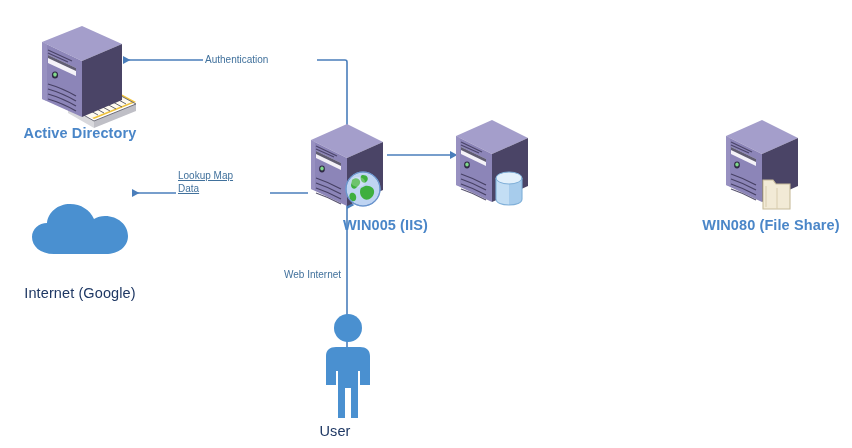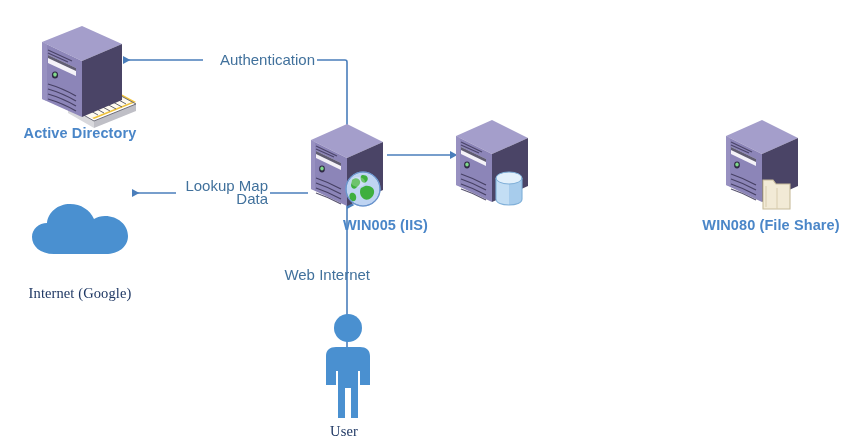--- a/index.html
+++ b/index.html
@@ -28,28 +28,27 @@
     white-space: nowrap;
     font-size: 14.5px;
     font-weight: bold;
     letter-spacing: 0.1px;
   }
   .label-server {
     color: #4A86C8;
   }
   .label-dark {
     color: #1F3864;
-    font-family: Liberation Serif, serif;
   }
   .conn-label {
     position: absolute;
     color: #41719C;
-    font-size: 15px;
+    font-size: 10px;
     line-height: 13px;
-    text-align: right;
+    text-align: left;
     white-space: pre-line;
     background: #ffffff;
     padding: 0 2px;
   }
   svg.layer {
     position: absolute;
     left: 0;
     top: 0;
     width: 852px;
     height: 448px;
@@ -274,24 +273,24 @@
 
     <div class="node-label label-server" style="left:0px; top:125px; width:160px;">Active Directory</div>
 
     <div class="node-label label-dark" style="left:0px; top:285px; width:160px; font-weight:normal;">Internet (Google)</div>
 
     <div class="node-label label-server" style="left:268px; top:217px; width:160px;text-align:right;">WIN005 (IIS)</div>
 
 
     <div class="node-label label-server" style="left:688px; top:217px; width:166px;">WIN080 (File Share)</div>
 
-    <div class="node-label label-dark" style="left:304px; top:423px; width:80px; font-weight:normal;">User</div>
+    <div class="node-label label-dark" style="left:295px; top:423px; width:80px; font-weight:normal;">User</div>
 
     <div class="conn-label" style="left:203px; top:53px; width:110px;">Authentication</div>
 
-    <div class="conn-label" style="left:176px; top:179px; width:90px;">Lookup Map
+    <div class="conn-label" style="left:176px; top:169px; width:90px;text-decoration:underline;">Lookup Map
 Data</div>
 
     <div class="conn-label" style="left:282px; top:268px; width:86px; background:transparent;">Web Internet</div>
 
   </div>
 
 </div>
 
 </body></html>

